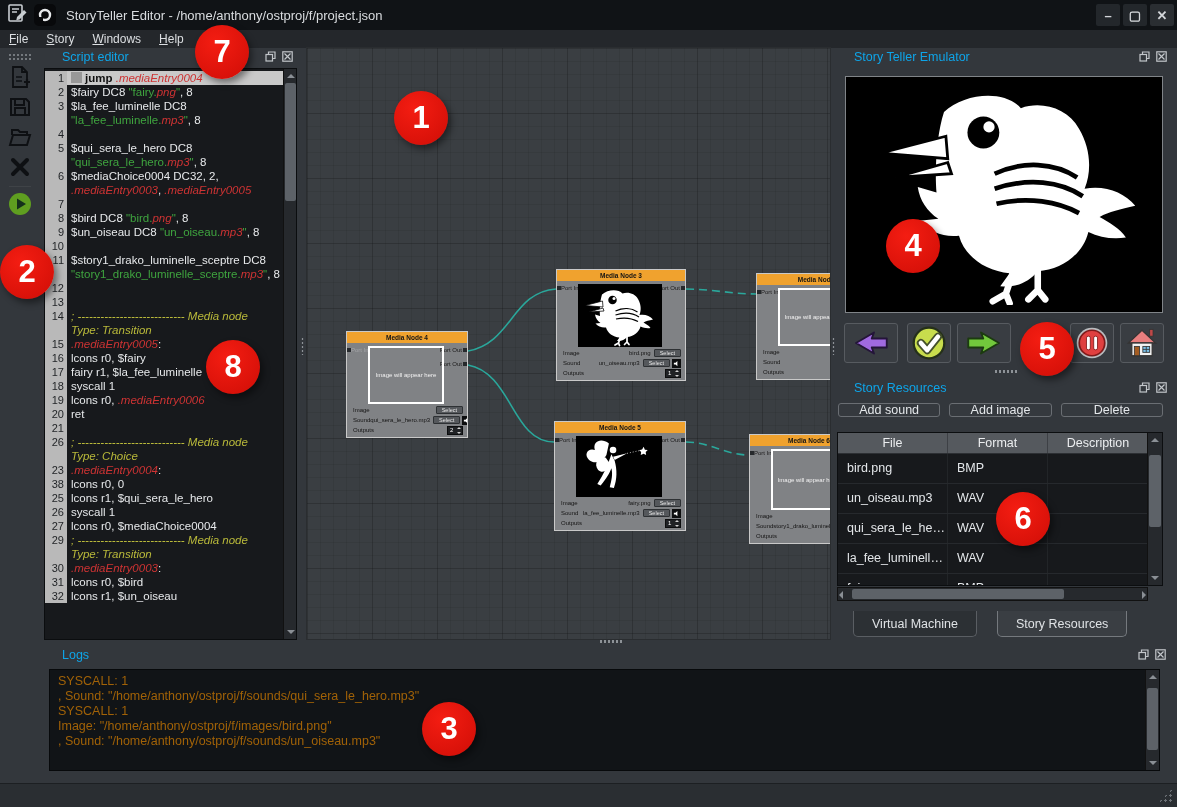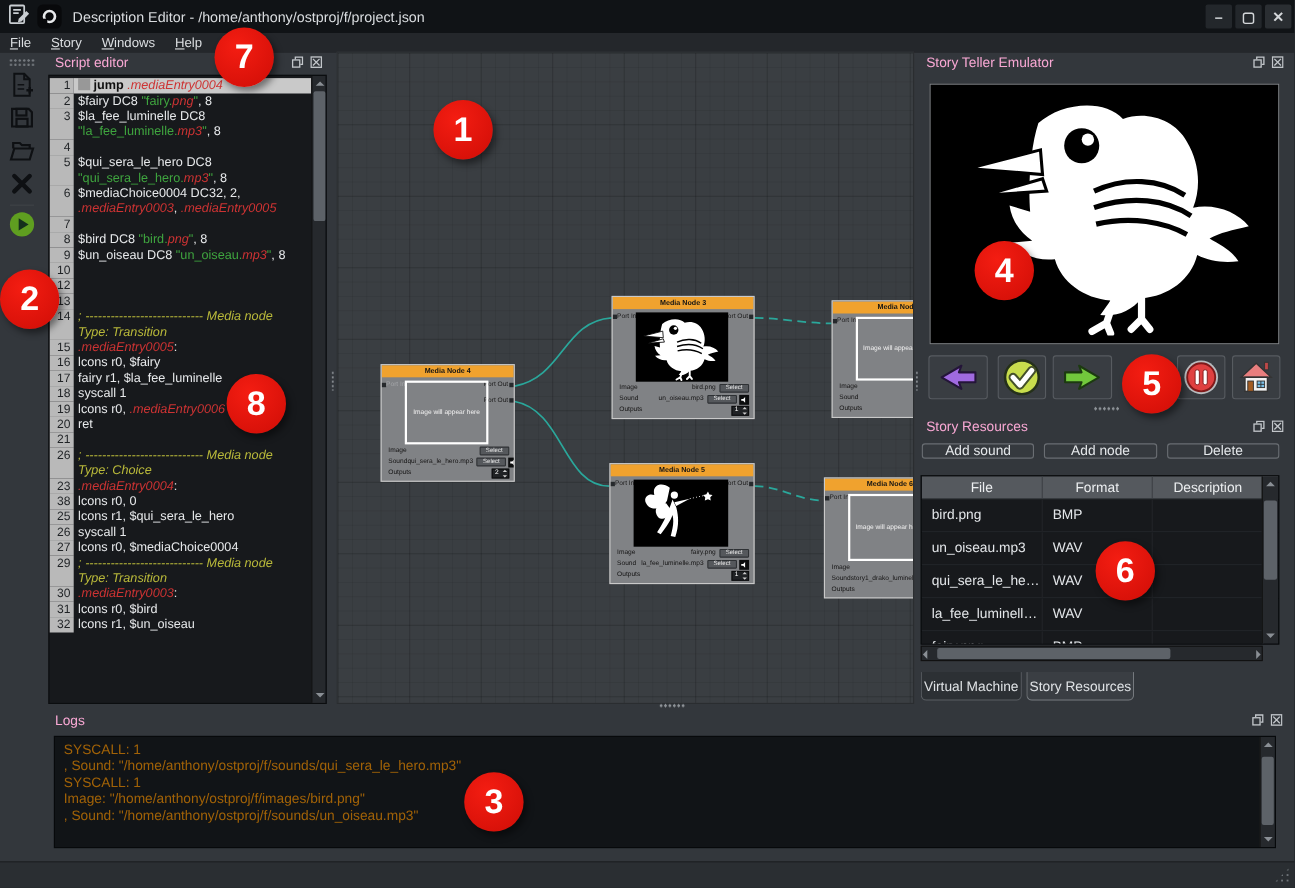--- a/index.html
+++ b/index.html
@@ -20,21 +20,21 @@
 
   
   .toolbar{position:absolute;left:0;top:48px;width:40px;height:737px;}
   .tb-handle{margin:5px 0 4px 8px;width:24px;height:7px;
     background-image:radial-gradient(#74797e 1px,transparent 1.2px);background-size:4px 4px;}
   .tb-icon{width:26px;height:26px;margin:3px 0 4px 7px;display:flex;align-items:center;justify-content:center;}
   .tb-sep{height:1px;width:22px;margin:6px 0 4px 9px;background:#3f4347;}
 
   
   .panel-header{position:absolute;left:0;top:0;right:0;height:19px;display:flex;align-items:center;}
-  .panel-title{color:#f9a8d4;font-size:12.5px;margin-left:6px;}
+  .panel-title{color:#0ea5e9;font-size:12.5px;margin-left:18px;}
   .panel-hicons{margin-left:auto;display:flex;gap:4px;margin-right:3px;}
   .phicon{width:13px;height:13px;display:flex;align-items:center;justify-content:center;}
 
   
   .script-panel{position:absolute;left:44px;top:47px;width:253px;height:593px;}
   .code-area{position:absolute;left:0;top:21px;width:253px;bottom:0;background:#17191c;border:1px solid #0b0d0f;overflow:hidden;}
   .code-lines{position:absolute;left:0;top:2px;right:13px;}
   .code-line{display:flex;font-size:11.5px;line-height:14px;}
   .ln{width:22px;flex:none;background:#b9b9b9;color:#1f2225;text-align:right;padding-right:3px;font-size:11px;}
   .lc{flex:1;color:#e7e9eb;padding-left:4px;word-wrap:break-word;min-height:14px;}
@@ -107,21 +107,21 @@
   .td{color:#e3e6e9;font-size:12.5px;line-height:29px;padding-left:9px;border-right:1px solid #222528;white-space:nowrap;overflow:hidden;text-overflow:ellipsis;}
   .tv{position:absolute;right:0;top:0;bottom:0;width:15px;background:#26292d;border-left:1px solid #111;}
   .res-hscroll{position:absolute;left:1px;top:540px;width:311px;height:14px;background:#26292d;border:1px solid #111;display:flex;align-items:center;}
   .harrow{width:12px;height:12px;position:relative;}
   .harrow:before{content:"";position:absolute;top:3px;border:4px solid transparent;}
   .harrow.left:before{left:1px;border-right-color:#8a8f95;border-left:0;}
   .harrow.right:before{right:1px;border-left-color:#8a8f95;border-right:0;}
   .hthumb{height:10px;background:#5d6268;border-radius:2px;margin-left:2px;width:212px;}
   .hspacer{flex:1;}
   .res-tabs{position:absolute;left:1px;top:564px;height:27px;display:flex;gap:4px;}
-  .tab{height:26px;padding:0 2px;font-size:12.5px;color:#dfe2e5;display:flex;align-items:center;border:1px solid #5a5e63;border-top:none;border-radius:0 0 5px 5px;background:#2c3034;}
+  .tab{height:26px;padding:0 18px;font-size:12.5px;color:#dfe2e5;display:flex;align-items:center;border:1px solid #5a5e63;border-top:none;border-radius:0 0 5px 5px;background:#2c3034;margin-left:16px;}
   .tab.active{background:#3a3e43;border-color:#75797e;}
 
   
   .logs-panel{position:absolute;left:44px;top:645px;width:1126px;height:136px;}
   .log-box{position:absolute;left:5px;top:24px;right:10px;bottom:10px;background:#111417;border:1px solid #07090b;overflow:hidden;}
   .log-text{position:absolute;left:8px;top:4px;right:20px;}
   .log-line{color:#a16207;font-size:12.5px;line-height:15px;white-space:nowrap;}
   .log-scroll{position:absolute;right:0;top:0;bottom:0;width:14px;background:#26292d;border-left:1px solid #111;}
 
   
@@ -150,21 +150,21 @@
             <path d="M11 15l7-7 2.5 2.5-7 7-3.2.7z" fill="#c9ced2" stroke="none"></path>
           </g>
         </svg>
     </span>
     <span class="logoicon">
       <svg width="14" height="14" viewBox="0 0 14 14">
           <circle cx="7" cy="7" r="5" fill="none" stroke="#e8eaec" stroke-width="2.4"></circle>
           <rect x="1" y="9" width="4" height="4" fill="#08090b"></rect>
         </svg>
     </span>
-    <span class="title-text">Description Editor - /home/anthony/ostproj/f/project.json</span>
+    <span class="title-text">StoryTeller Editor - /home/anthony/ostproj/f/project.json</span>
     <span class="winbtns">
       <span class="winbtn">–</span>
       <span class="winbtn">▢</span>
       <span class="winbtn close">✕</span>
     </span>
   </div>
 
   <div class="menubar" id="menubar">
       <span class="menu-item"><u>F</u>ile</span>
       <span class="menu-item"><u>S</u>tory</span>
@@ -261,20 +261,24 @@
             <span class="ln">8</span>
             <span class="lc"><span>$bird DC8 </span><span class="s">"bird.</span><span class="r">png</span><span class="s">"</span><span>, 8</span></span>
           </div>
           <div class="code-line">
             <span class="ln">9</span>
             <span class="lc"><span>$un_oiseau DC8 </span><span class="s">"un_oiseau.</span><span class="r">mp3</span><span class="s">"</span><span>, 8</span></span>
           </div>
           <div class="code-line">
             <span class="ln">10</span>
             <span class="lc"></span>
+          </div>
+          <div class="code-line">
+            <span class="ln">11</span>
+            <span class="lc"><span>$story1_drako_luminelle_sceptre DC8 </span><span class="s">"story1_drako_luminelle_sceptre.</span><span class="r">mp3</span><span class="s">"</span><span>, 8</span></span>
           </div>
           <div class="code-line">
             <span class="ln">12</span>
             <span class="lc"></span>
           </div>
           <div class="code-line">
             <span class="ln">13</span>
             <span class="lc"></span>
           </div>
           <div class="code-line">
@@ -624,21 +628,21 @@
         <span class="phicon">
             <svg width="11" height="11" viewBox="0 0 11 11" fill="none" stroke="#c2c6ca" stroke-width="1.2">
               <rect x="0.8" y="0.8" width="9.4" height="9.4"></rect>
               <path d="M2.5 2.5l6 6M8.5 2.5l-6 6"></path>
             </svg>
           </span>
       </span>
     </div>
     <div class="res-buttons">
       <div class="rbtn">Add sound</div>
-      <div class="rbtn">Add node</div>
+      <div class="rbtn">Add image</div>
       <div class="rbtn">Delete</div>
     </div>
     <div class="res-table">
       <div id="res-table-inner">
           <div class="thead">
             <span class="th" style="width: 110px;">File</span>
             <span class="th" style="width: 100px;">Format</span>
             <span class="th" style="width: 101px;">Description</span>
           </div>
           <div class="trow">

